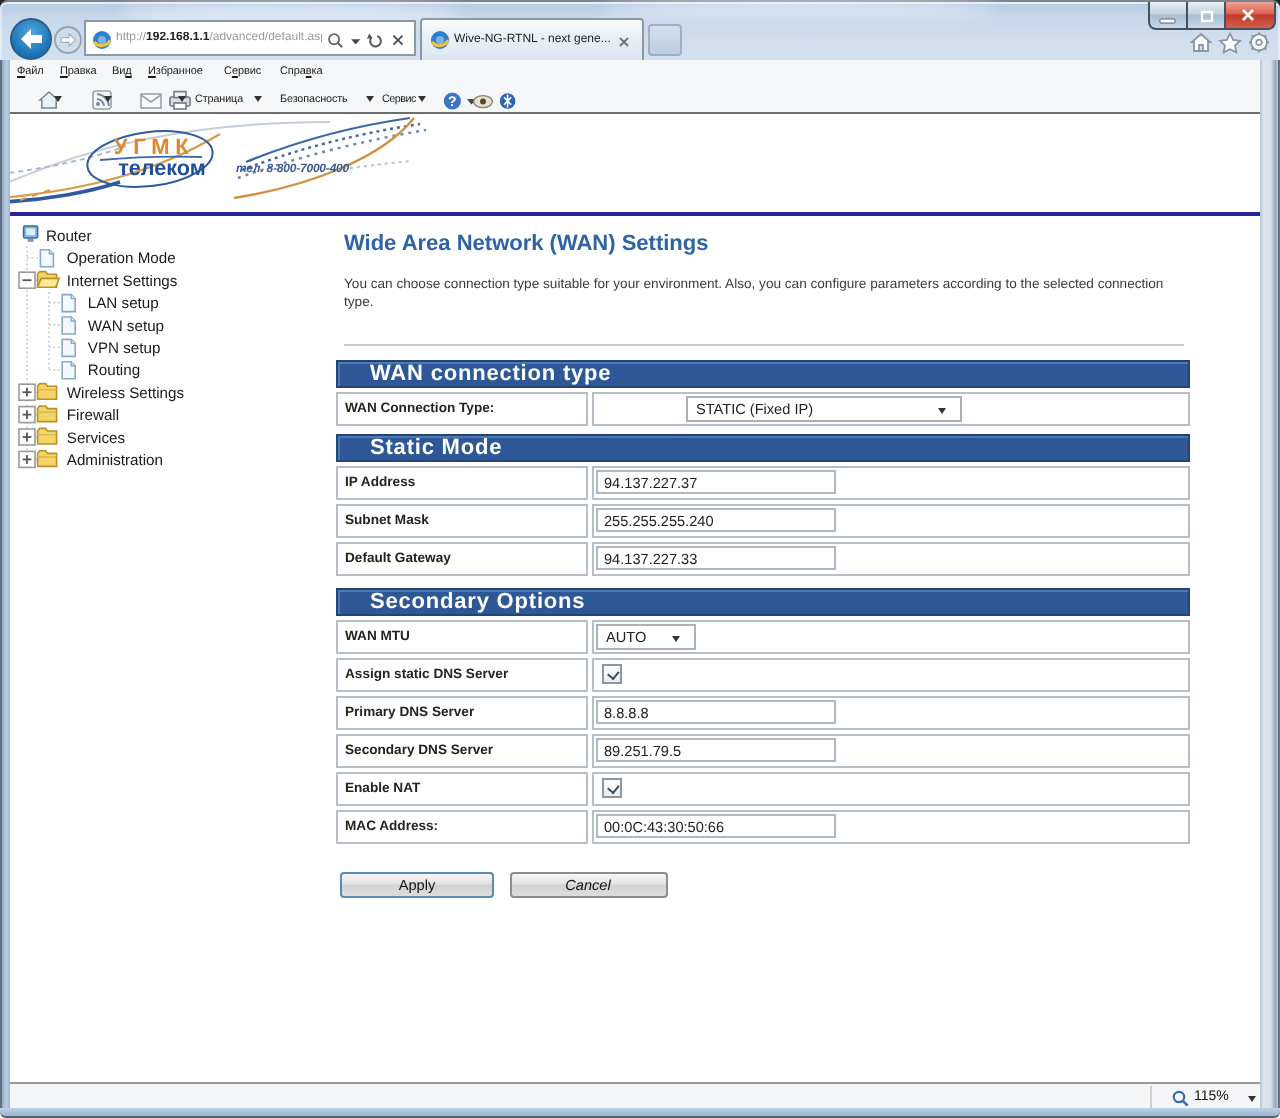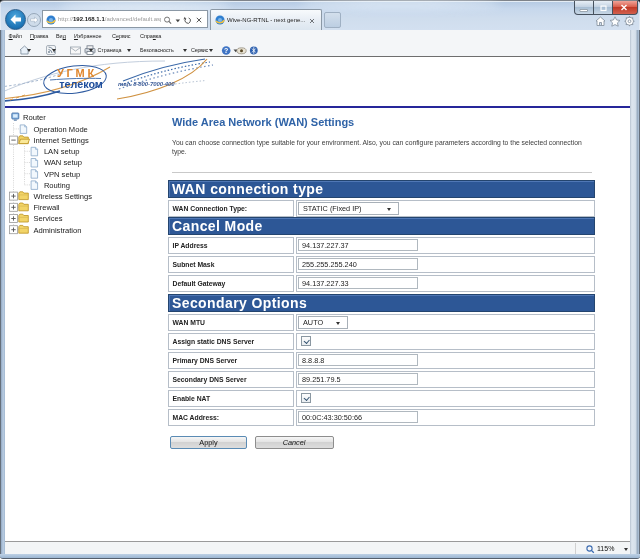--- a/index.html
+++ b/index.html
@@ -34,21 +34,21 @@
 #navline{left:0px;top:49px;width:625px;height:2px;background:#26269a;}
 
 #tree{left:0;top:0;width:162px;height:380px;font-size:8px;color:#111;}
 
 #content{left:162px;top:51px;width:440px;}
 h1.title{position:absolute;left:5px;top:8px;margin:0;font-size:11px;font-weight:bold;color:#2f63a7;}
 #intro{position:absolute;left:5px;top:30px;width:424px;font-size:6.8px;color:#3c3c3c;line-height:1.35;}
 #hr1{position:absolute;left:5px;top:63.5px;width:420px;height:1px;background:#c9c9c9;}
 .cfgtable{position:absolute;left:-1px;width:431px;border-spacing:2px;border-collapse:separate;}
 .cfgtable td{border:1px solid #b6bec8;background:#fff;font-size:6.8px;color:#222;padding:0 0 0 1.5px;height:15px;}
-.cfgtable td.hdr{background:#2d5796;box-shadow:inset 0 1px 0 #4f77b5,inset 1px 0 0 #4f77b5;border:1px solid #24456f;color:#fff;font-weight:bold;font-size:14px;height:12px;padding-left:3px;letter-spacing:0.4px;}
+.cfgtable td.hdr{background:#2d5796;box-shadow:inset 0 1px 0 #4f77b5,inset 1px 0 0 #4f77b5;border:1px solid #24456f;color:#fff;font-weight:bold;font-size:11px;height:12px;padding-left:16px;letter-spacing:0.4px;}
 .cfgtable td.lbl{font-weight:bold;width:120px;padding-left:3.5px;}
 .inbox{display:inline-block;box-sizing:border-box;width:120px;height:12px;border:1px solid #b0b8bf;font-size:7.3px;color:#222;line-height:11px;padding-left:3px;background:#fff;vertical-align:middle;}
 .selbox{display:inline-block;box-sizing:border-box;position:relative;height:13px;border:1px solid #a8b0b8;font-size:7.3px;color:#222;line-height:12px;padding-left:4px;background:#fff;vertical-align:middle;}
 .selbox .car{position:absolute;right:7px;top:5.5px;width:0;height:0;border-left:2.5px solid transparent;border-right:2.5px solid transparent;border-top:3px solid #333;}
 .cbx{display:inline-block;box-sizing:border-box;width:10px;height:10px;border:1px solid #8b98a2;background:linear-gradient(180deg,#fdfdfd,#e9edf1);vertical-align:middle;position:relative;margin-left:3px;}
 .cbx:after{content:"";position:absolute;left:2px;top:1.5px;width:4px;height:2.5px;border-left:1.4px solid #30506e;border-bottom:1.4px solid #30506e;transform:rotate(-50deg);}
 .btn{position:absolute;box-sizing:border-box;height:13px;border:1px solid #8d8d8d;border-radius:2px;background:linear-gradient(180deg,#f6f6f6,#e3e3e3 45%,#d2d2d2 50%,#dddddd);font-size:7.3px;color:#111;text-align:center;line-height:11px;}
 
 #statusbar{left:5px;top:541px;width:625px;height:13px;background:#f3f5f6;border-top:1px solid #9a9a9a;box-sizing:border-box;font-size:6.2px;color:#333;}
 </style></head>
@@ -280,29 +280,29 @@
       <div id="intro">You can choose connection type suitable for your environment. Also, you can configure parameters according to the selected connection type.</div>
       <div id="hr1"></div>
 
       <table class="cfgtable" style="top:69.5px;">
         <tbody>
             <tr>
               <td class="hdr" colspan="2">WAN connection type</td>
             </tr>
         <tr>
               <td class="lbl">WAN Connection Type:</td>
-              <td><span class="selbox" style="width:101px;">STATIC (Fixed IP)<span class="car"></span></span></td>
+              <td><span class="selbox" style="width:138px;margin-left:45px;">STATIC (Fixed IP)<span class="car"></span></span></td>
             </tr>
       </tbody>
         </table>
 
       <table class="cfgtable" style="top:106.5px;">
         <tbody>
             <tr>
-              <td class="hdr" colspan="2">Cancel Mode</td>
+              <td class="hdr" colspan="2">Static Mode</td>
             </tr>
         <tr>
               <td class="lbl">IP Address</td>
               <td><span class="inbox">94.137.227.37</span></td>
             </tr>
         <tr>
               <td class="lbl">Subnet Mask</td>
               <td><span class="inbox">255.255.255.240</span></td>
             </tr>
         <tr>

